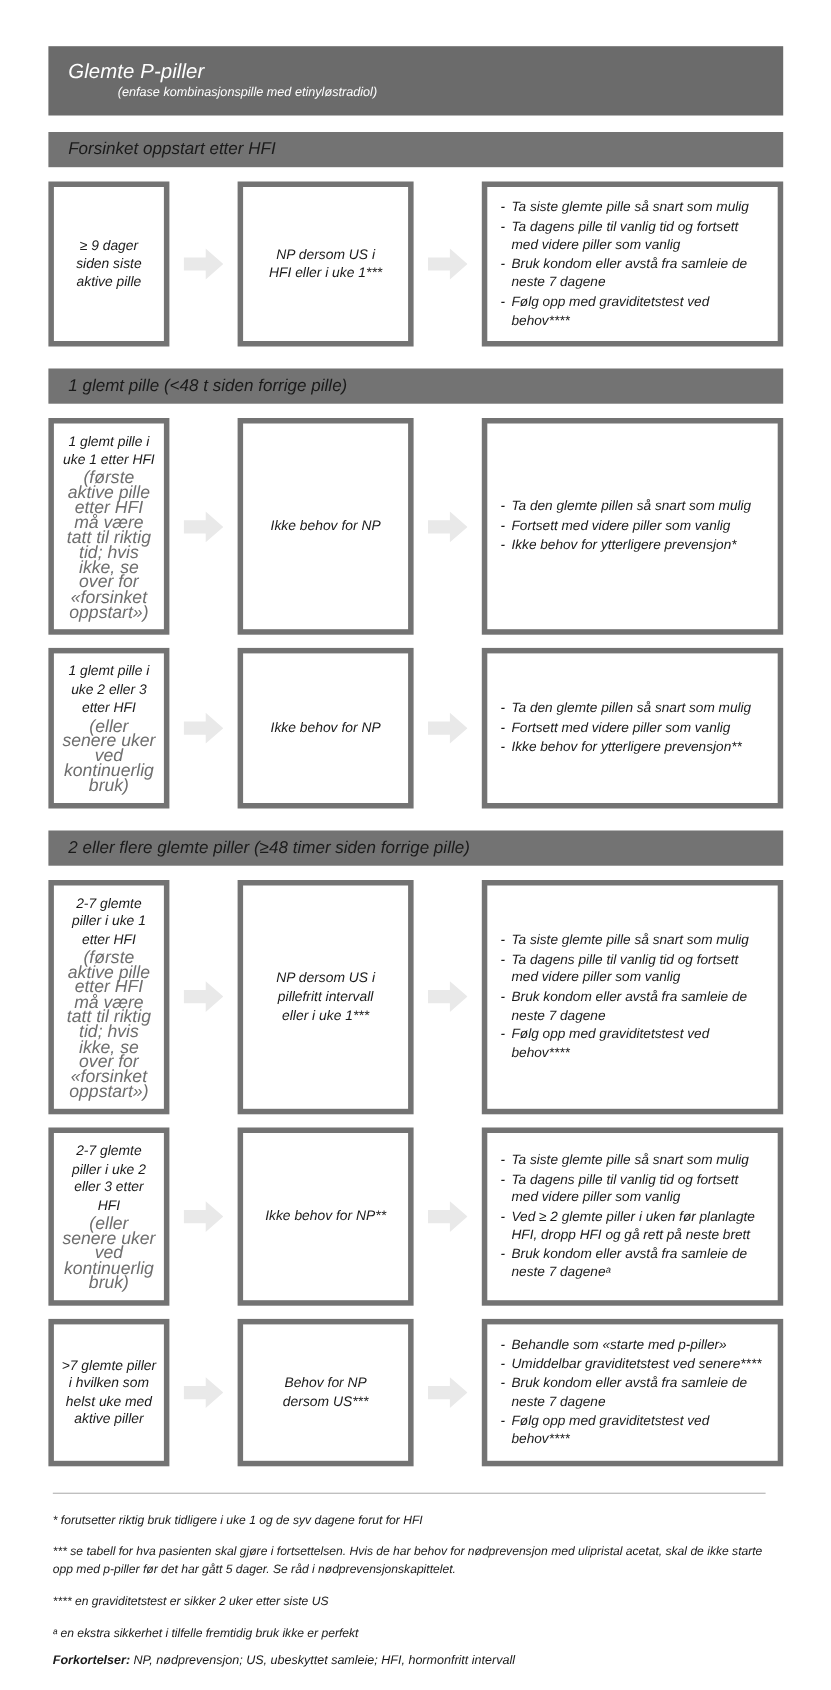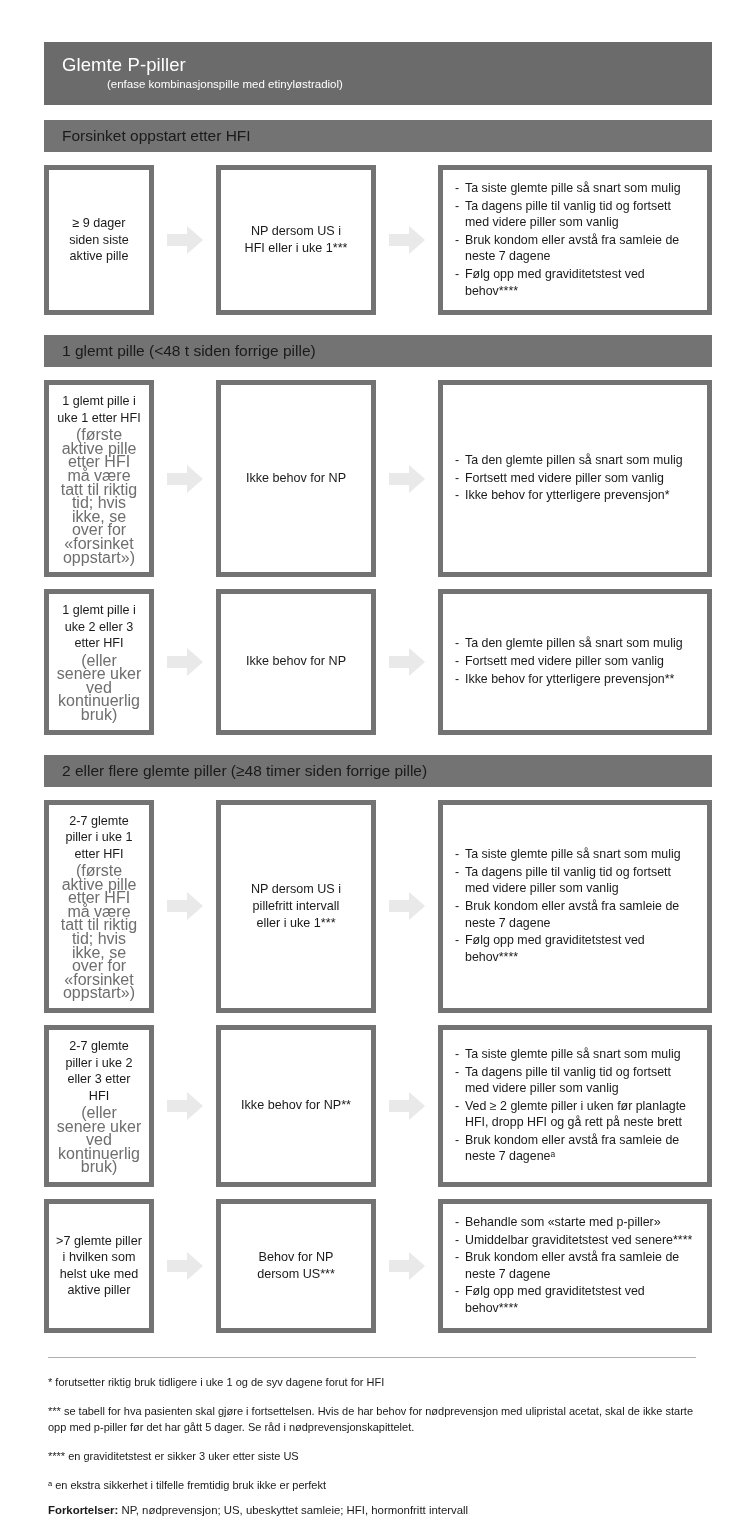--- a/index.html
+++ b/index.html
@@ -13,20 +13,21 @@
     height: 1536px;
     font-family: "Liberation Sans", sans-serif;
     color: #1a1a1a;
     -webkit-font-smoothing: antialiased;
   }
   .page {
     position: relative;
     width: 640px;
     height: 1536px;
     box-sizing: border-box;
+    font-style: italic;
   }
   .canvas {
     position: absolute;
     left: 44px;
     top: 42px;
     width: 668px;
   }
 
   
   .titlebar {
@@ -357,21 +358,21 @@
             </div>
           </div>
         </div>
       </div>
 
     <div class="footer">
       <div class="rule"></div>
       <div id="footnotes-root">
           <div class="fn">* forutsetter riktig bruk tidligere i uke 1 og de syv dagene forut for HFI</div>
           <div class="fn">*** se tabell for hva pasienten skal gjøre i fortsettelsen. Hvis de har behov for nødprevensjon med ulipristal acetat, skal de ikke starte opp med p-piller før det har gått 5 dager. Se råd i nødprevensjonskapittelet.</div>
-          <div class="fn">**** en graviditetstest er sikker 3 uker etter siste US</div>
+          <div class="fn">**** en graviditetstest er sikker 2 uker etter siste US</div>
           <div class="fn">ᵃ en ekstra sikkerhet i tilfelle fremtidig bruk ikke er perfekt</div>
         </div>
       <div class="abbr">
         <b>Forkortelser:</b><span> NP, nødprevensjon; US, ubeskyttet samleie; HFI, hormonfritt intervall</span>
       </div>
     </div>
 
   </div>
 </div>
 

